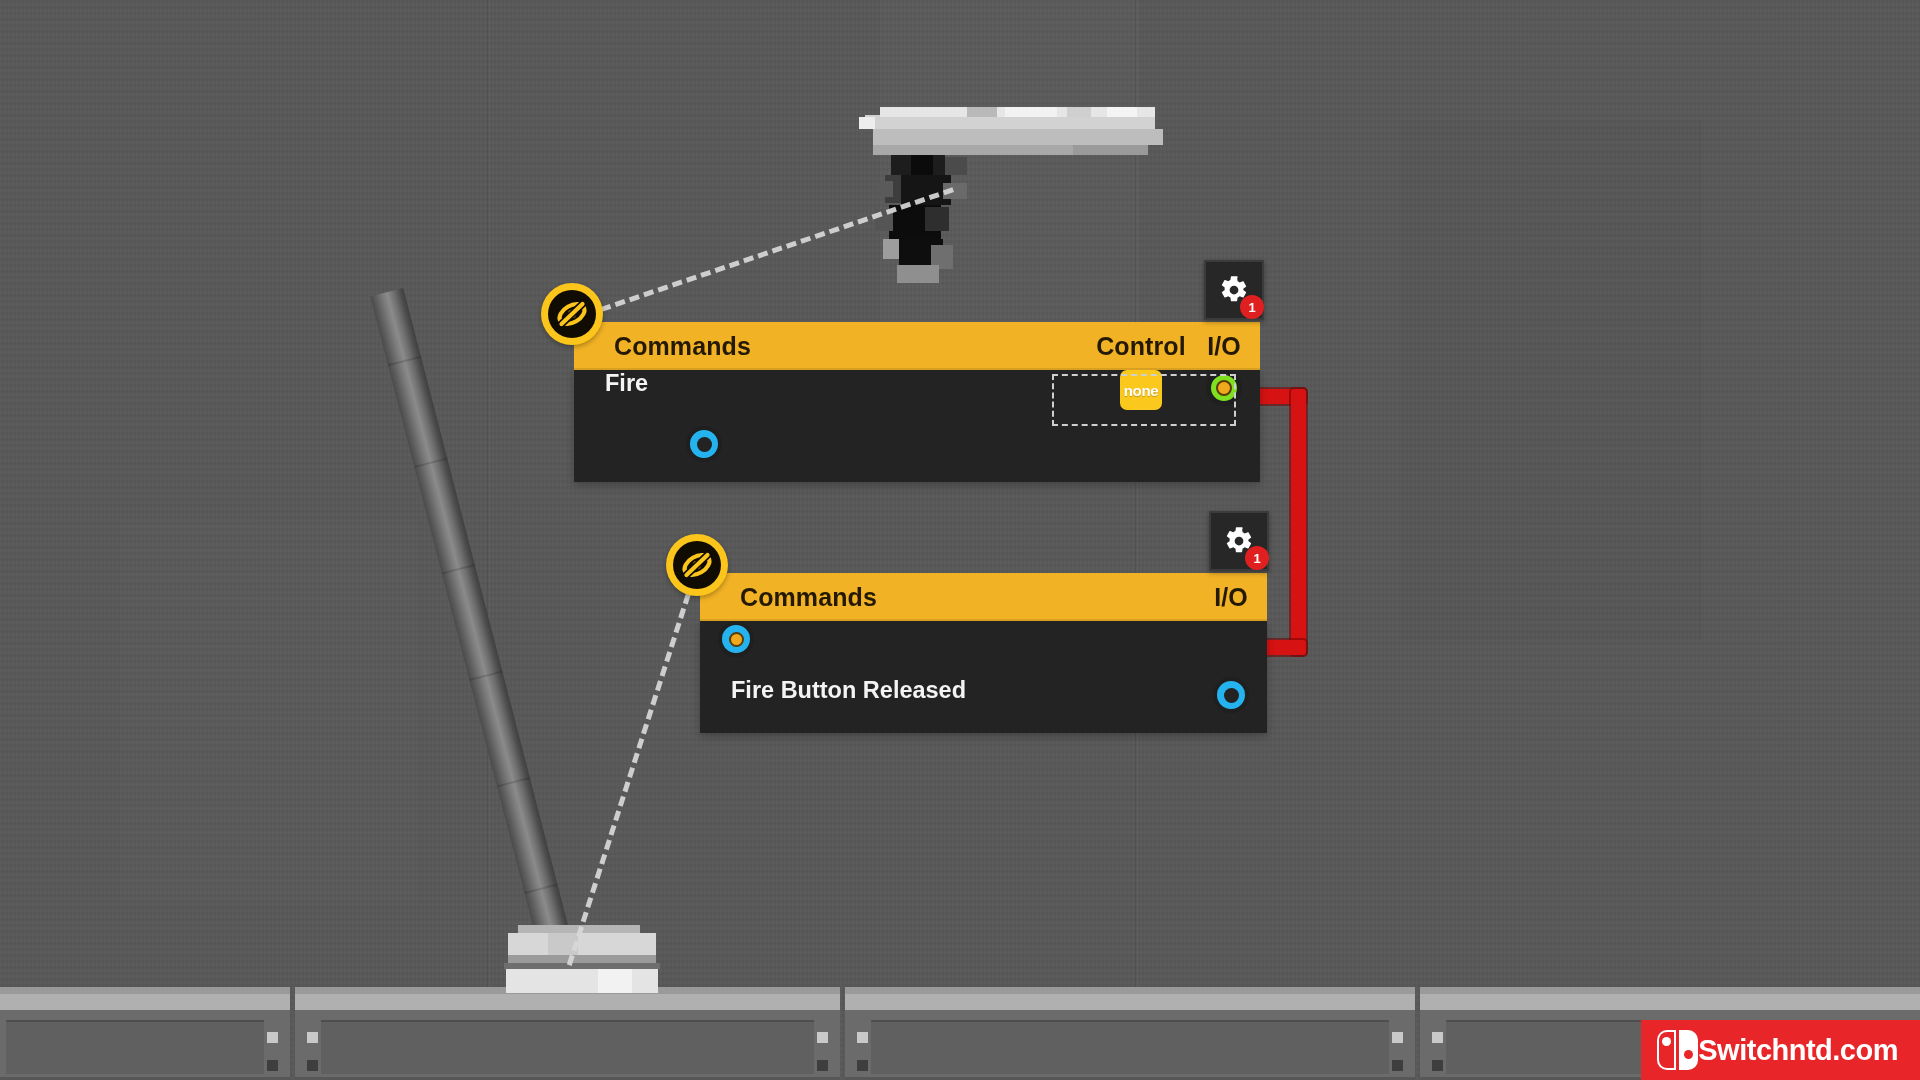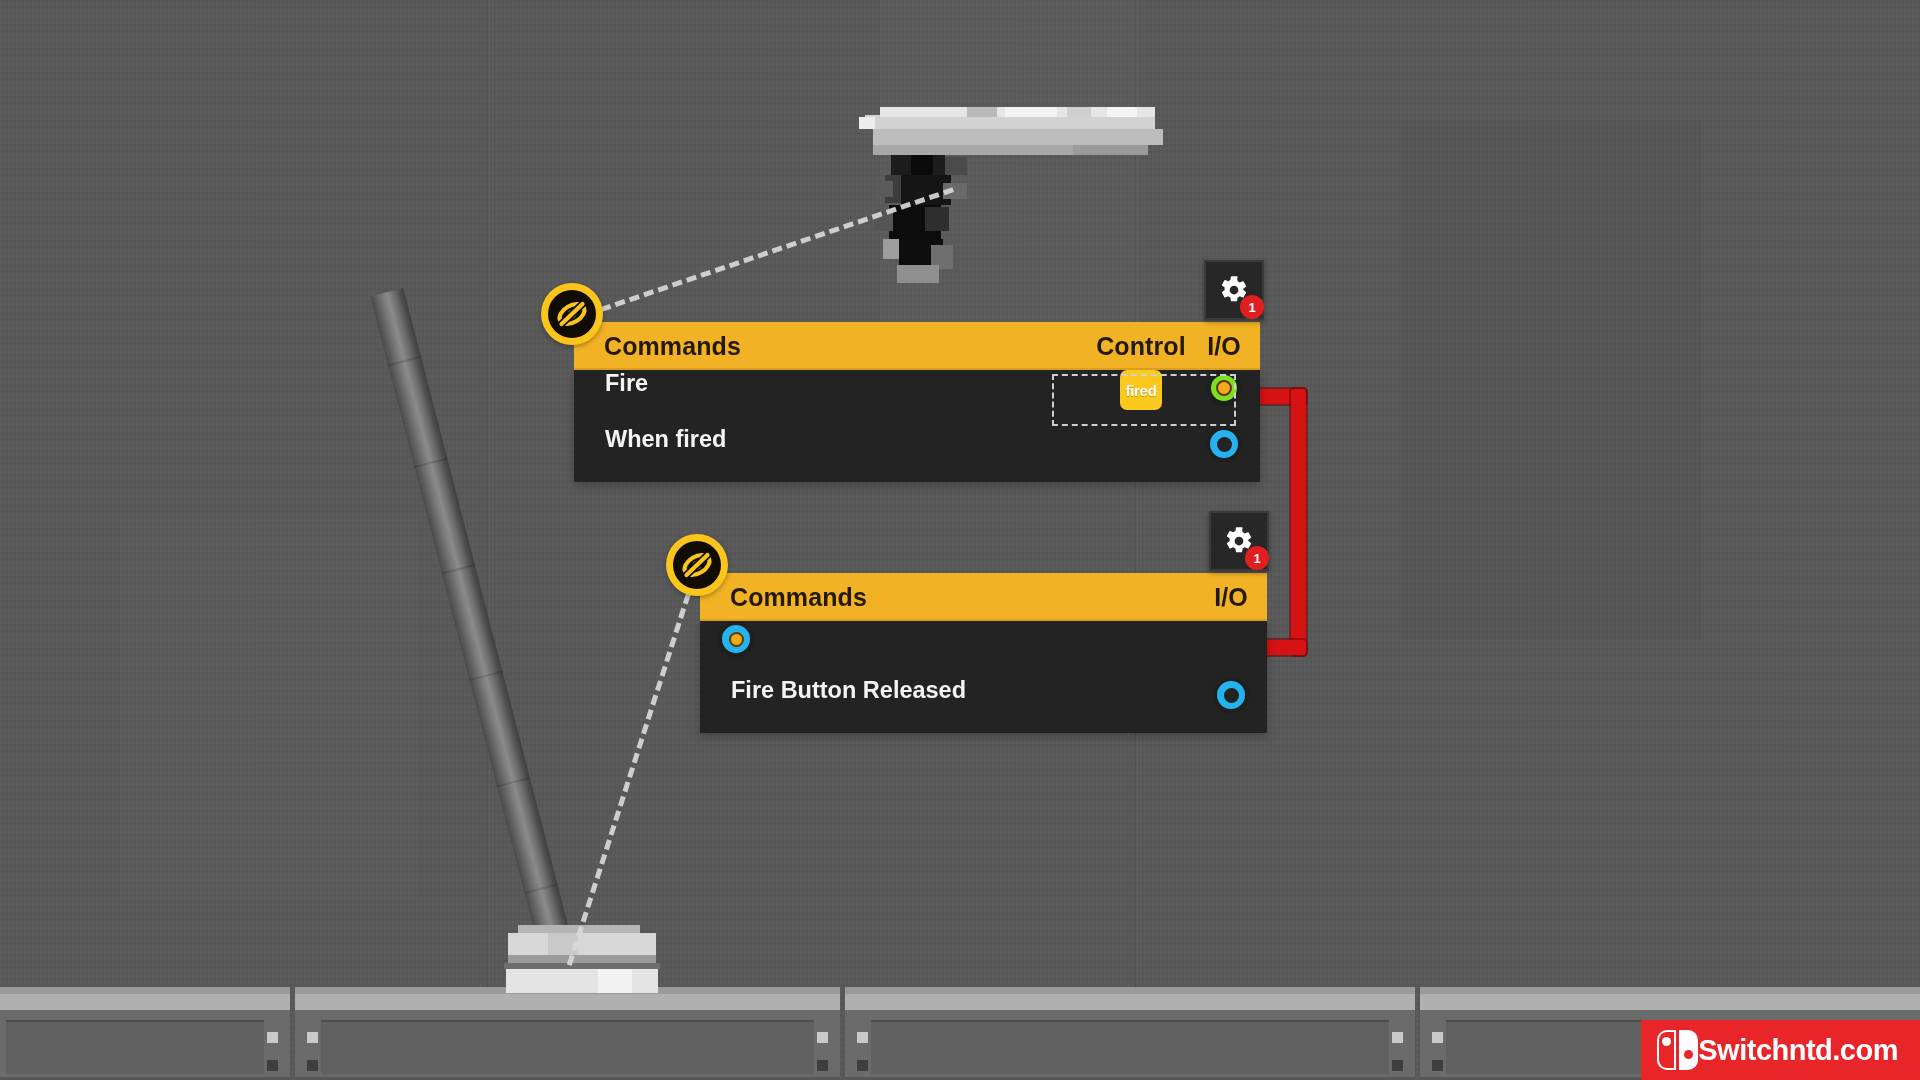--- a/index.html
+++ b/index.html
@@ -126,21 +126,21 @@
     background: #f2b225;
     display: flex;
     align-items: center;
     color: #241a03;
     font-size: 25px;
     font-weight: 700;
     letter-spacing: 0.1px;
     box-shadow: inset 0 -2px 0 rgba(0,0,0,0.10);
   }
   .panel-title {
-    margin-left: 30px;
+    margin-left: 40px;
     flex: 1;
   }
   .col-head {
     font-size: 25px;
     font-weight: 700;
     text-align: center;
     color: #241a03;
   }
   .panel-body {
     background: #232323;
@@ -441,32 +441,31 @@
   <div class="panel" style="left:574px; top:322px; width:686px;">
     <div class="panel-header">
       <span class="panel-title">Commands</span>
       <span class="col-head" style="width:94px;">Control</span>
       <span class="col-head" style="width:72px;">I/O</span>
     </div>
     <div class="panel-body">
       <div class="cmd-row">
         <span class="cmd-label">Fire</span>
         <span class="cell-control">
-          <span class="chip-none">fired</span>
+          <span class="chip-none">none</span>
         </span>
         <span class="cell-io">
           <span class="port port-green">
             <span class="core"></span>
           </span>
         </span>
 
         <span class="marquee" style="left:478px; top:4px; width:180px; height:48px;"></span>
       </div>
       <div class="cmd-row">
-        <span class="cmd-label">When fired</span>
         <span class="cell-control"></span>
         <span class="cell-io">
           <span class="port port-blue-open">
             <span class="core"></span>
           </span>
         </span>
       </div>
     </div>
   </div>
 

